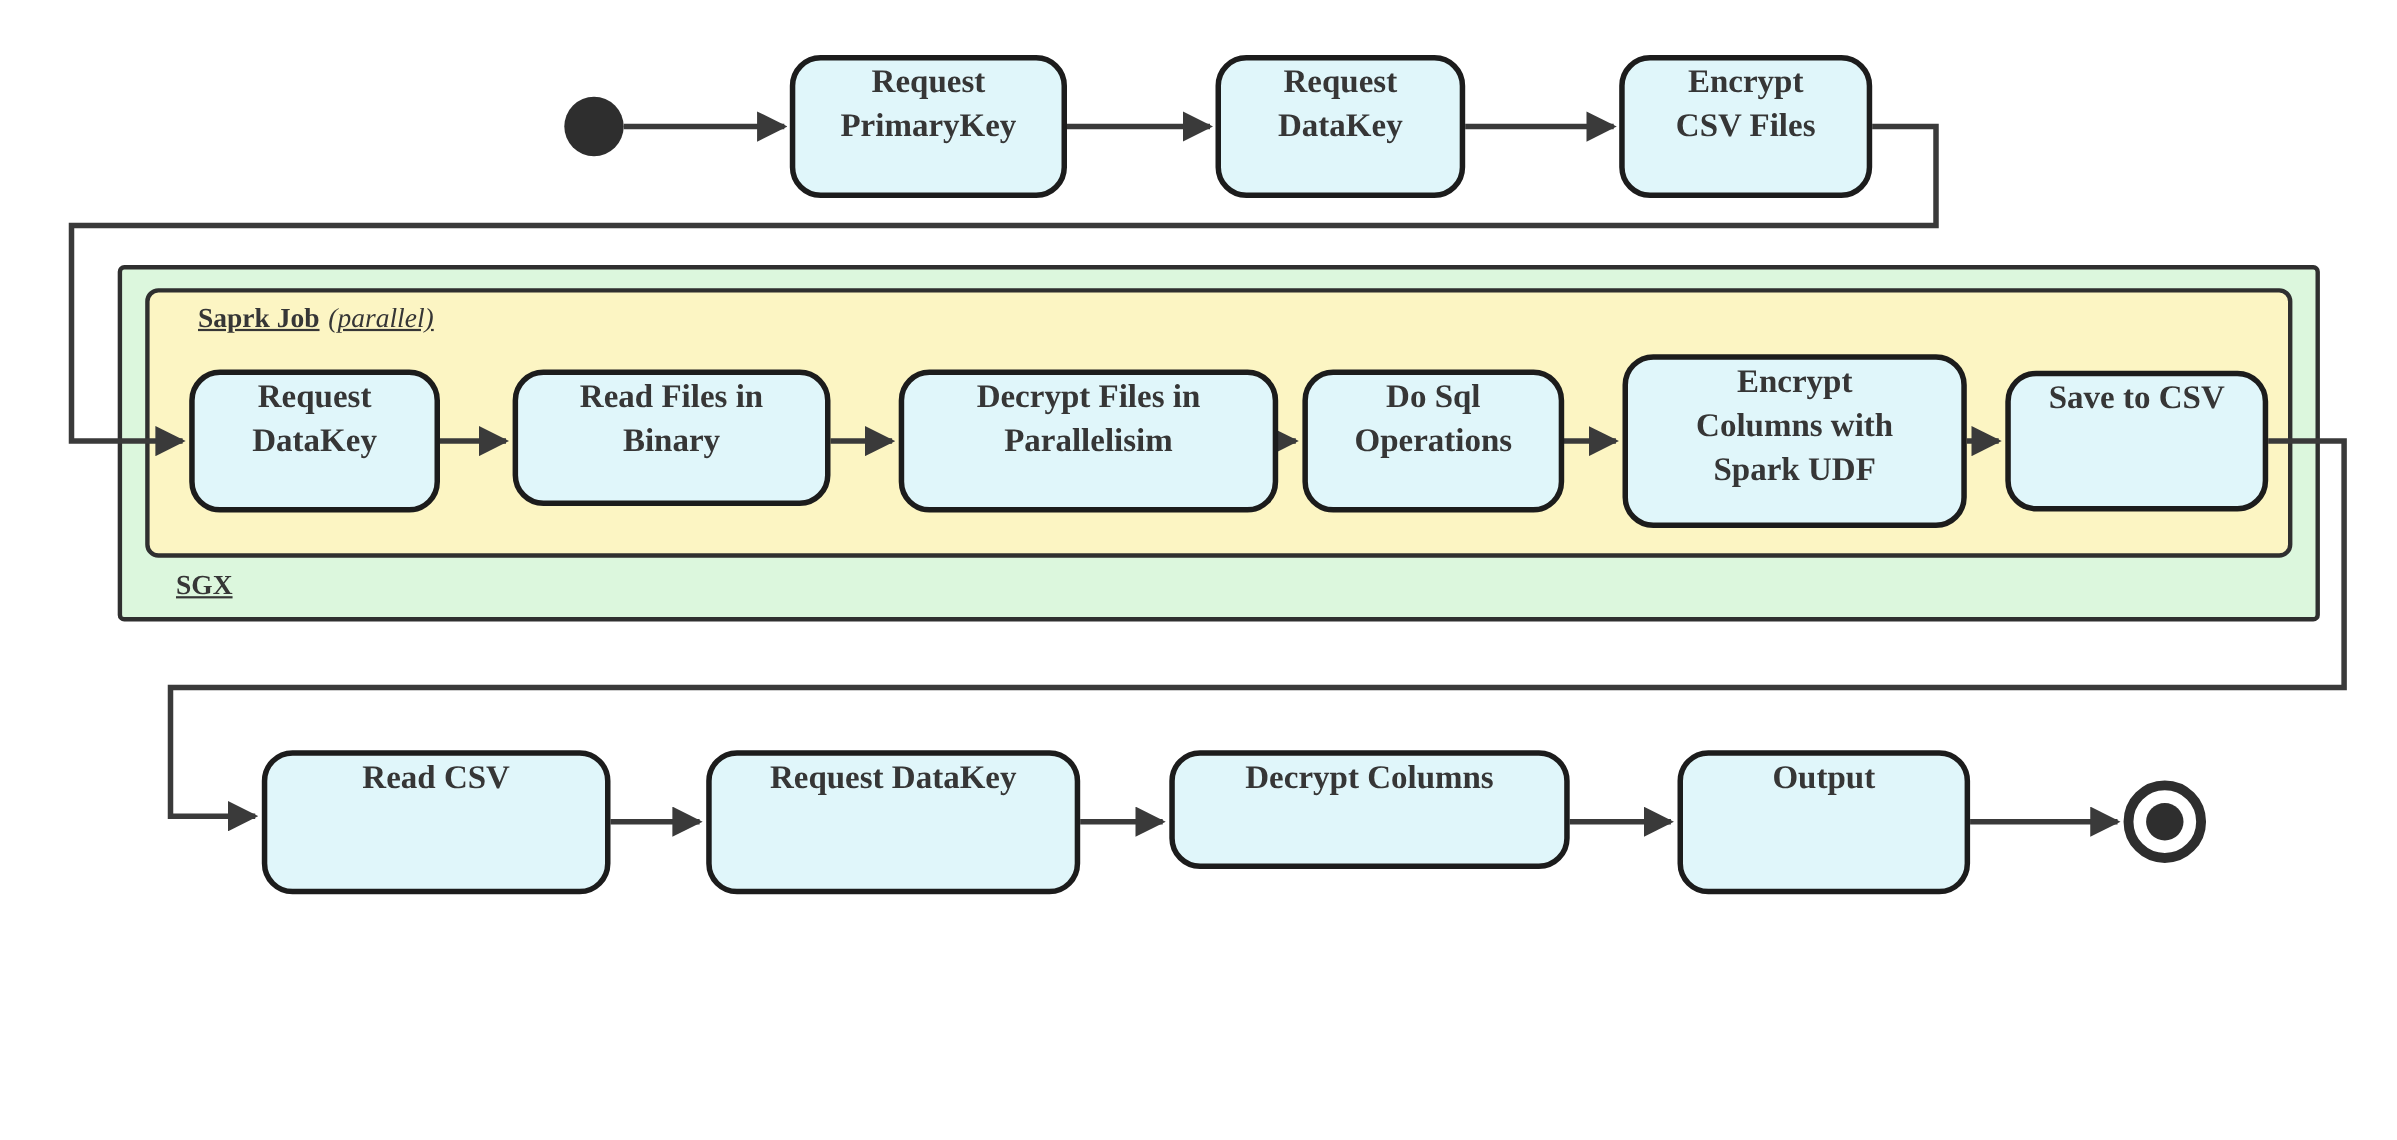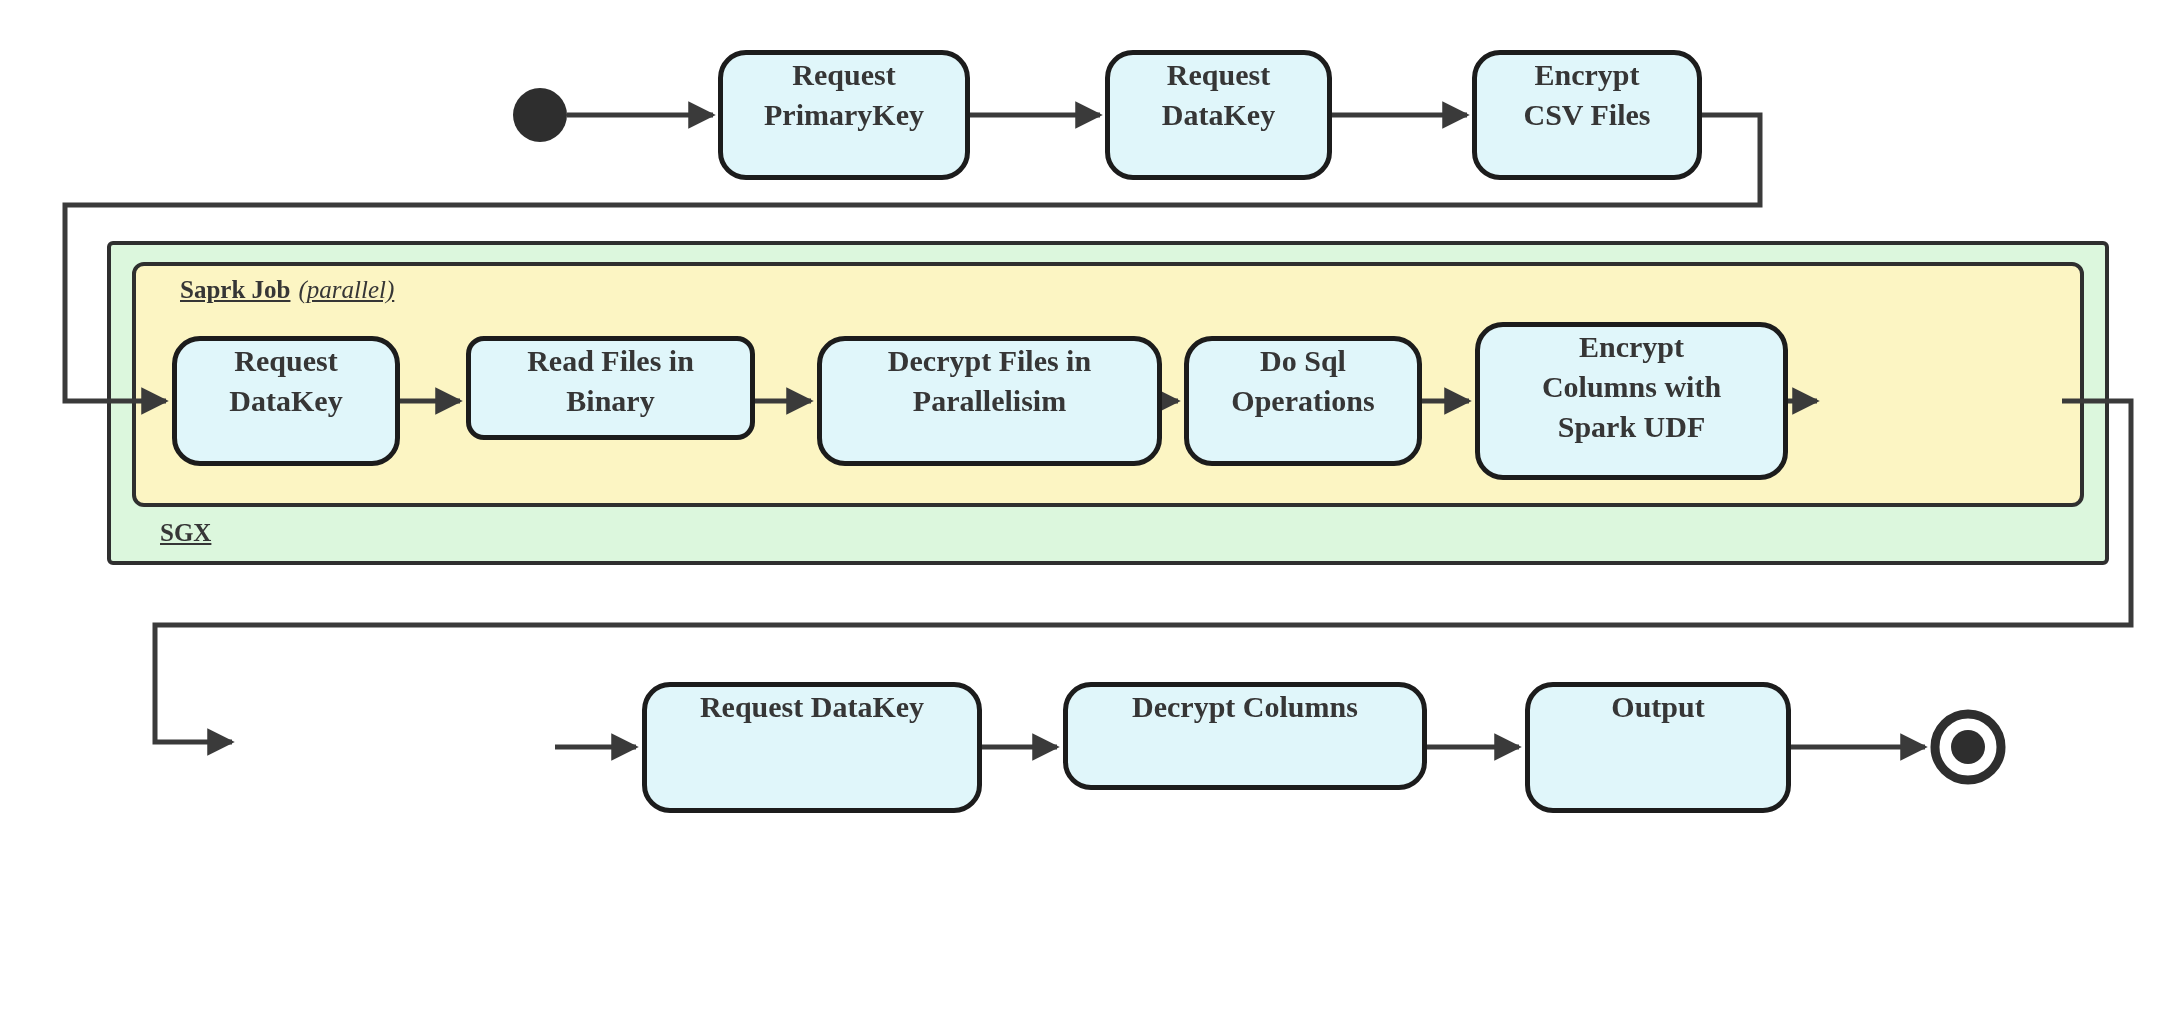--- a/index.html
+++ b/index.html
@@ -91,38 +91,44 @@
     </div>
   <div class="node" style="left:1472px;top:50px;width:230px;height:130px;">
       <span>Encrypt
 CSV Files</span>
     </div>
 
   <div class="node" style="left:172px;top:336px;width:228px;height:130px;">
       <span>Request
 DataKey</span>
     </div>
-  <div class="node" style="left:466px;top:336px;width:289px;height:104px;border-radius:18px;">
+  <div class="node" style="left:466px;top:336px;width:289px;height:124px;">
       <span>Read Files in
 Binary</span>
     </div>
   <div class="node" style="left:817px;top:336px;width:345px;height:130px;">
       <span>Decrypt Files in
 Parallelisim</span>
     </div>
   <div class="node" style="left:1184px;top:336px;width:238px;height:130px;">
       <span>Do Sql
 Operations</span>
     </div>
   <div class="node" style="left:1475px;top:322px;width:313px;height:158px;">
       <span>Encrypt
 Columns with
 Spark UDF</span>
     </div>
+  <div class="node" style="left:1823px;top:337px;width:239px;height:128px;">
+      <span>Save to CSV</span>
+    </div>
 
+  <div class="node" style="left:238px;top:682px;width:317px;height:131px;">
+      <span>Read CSV</span>
+    </div>
   <div class="node" style="left:642px;top:682px;width:340px;height:131px;">
       <span>Request DataKey</span>
     </div>
   <div class="node" style="left:1063px;top:682px;width:364px;height:108px;">
       <span>Decrypt Columns</span>
     </div>
   <div class="node" style="left:1525px;top:682px;width:266px;height:131px;">
       <span>Output</span>
     </div>
 

